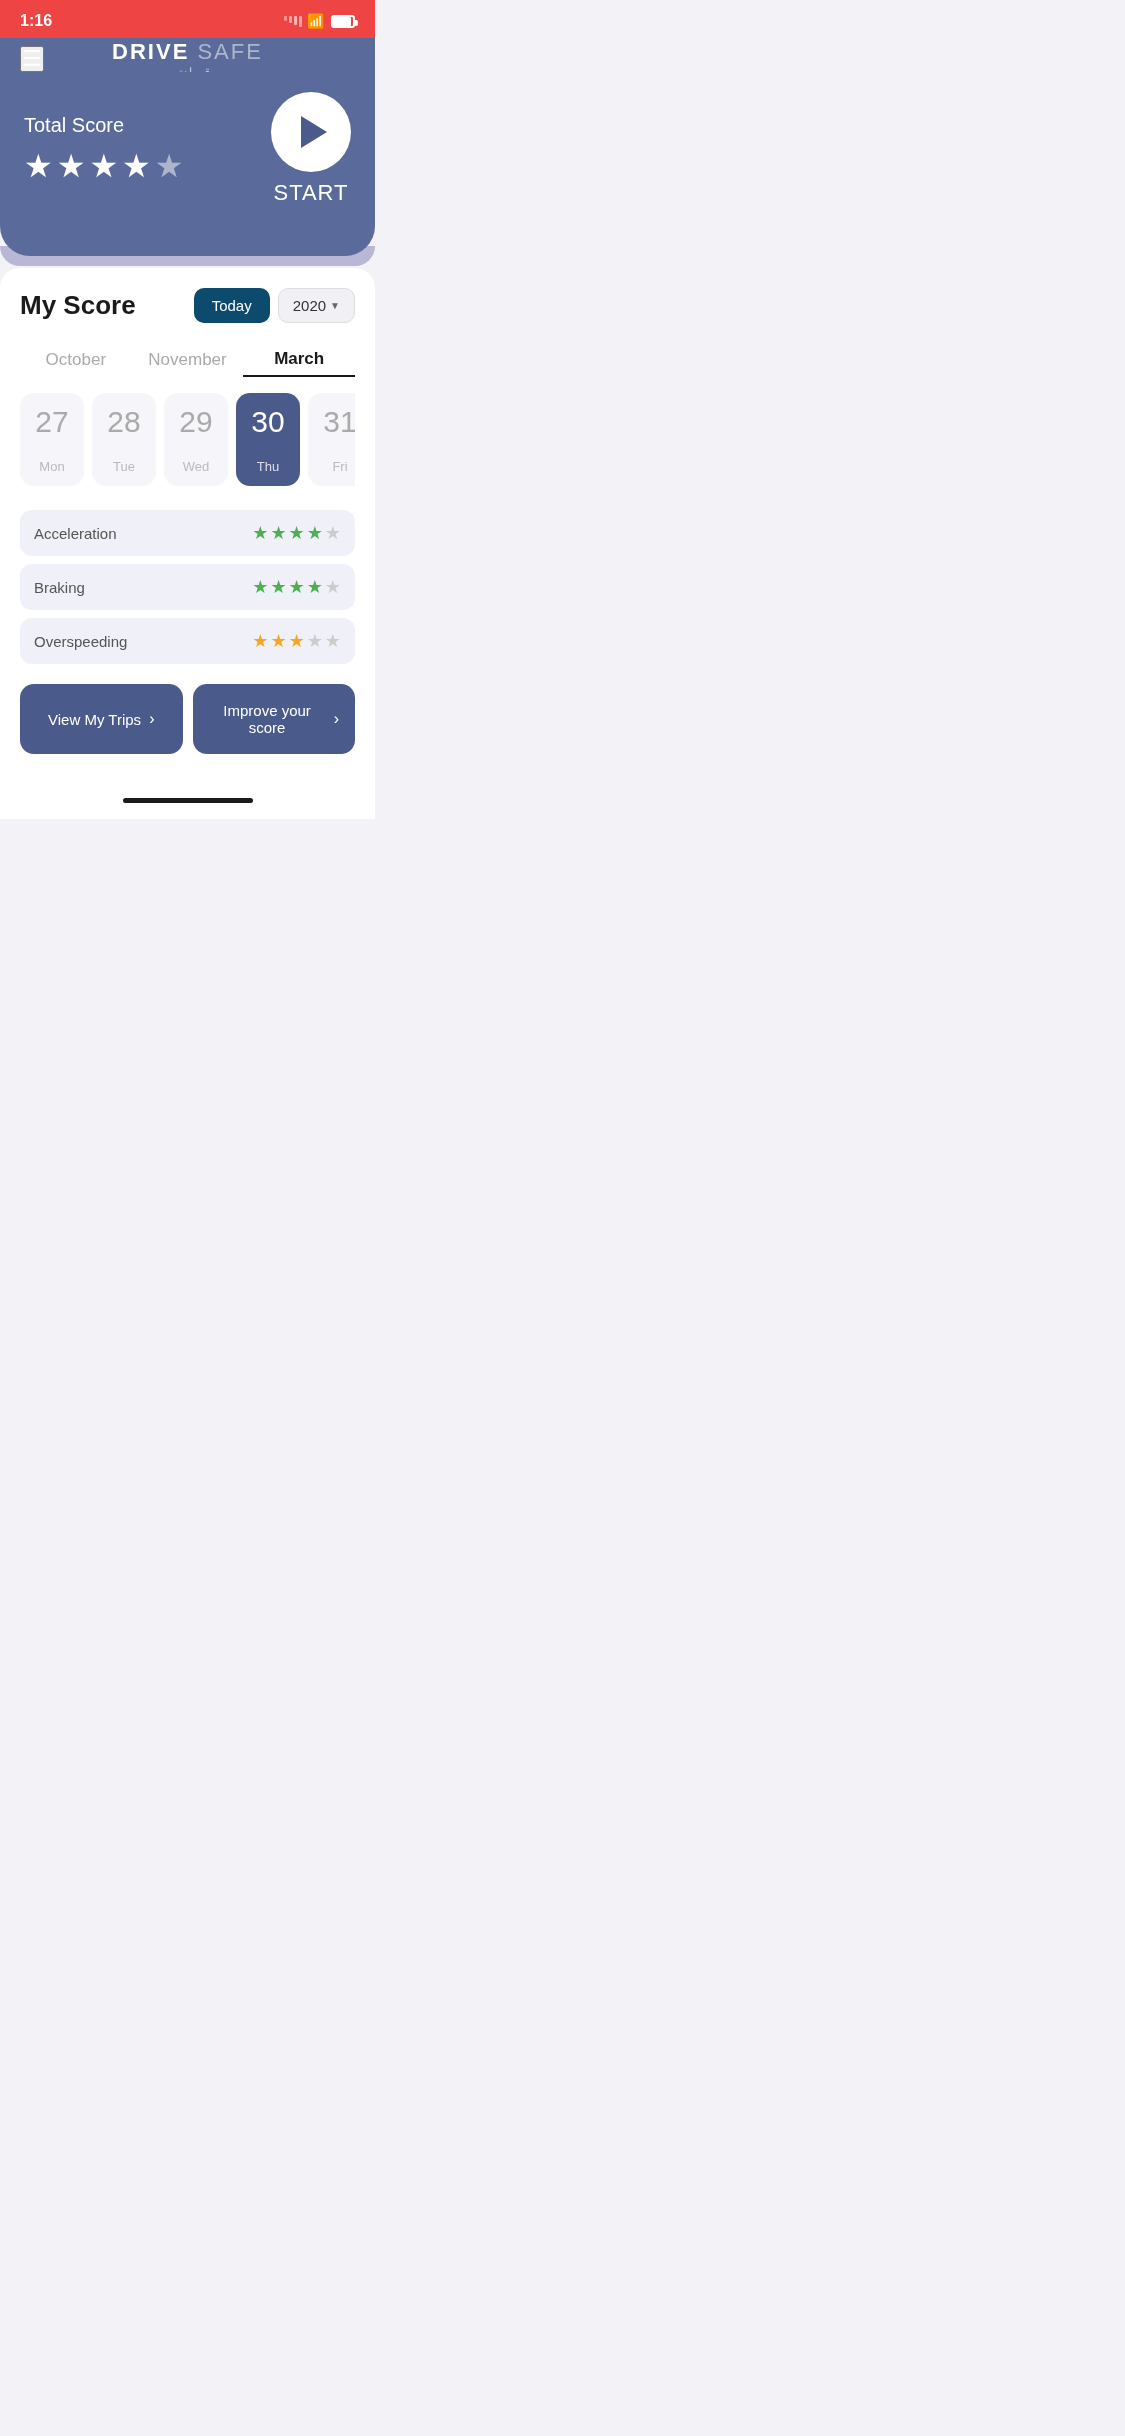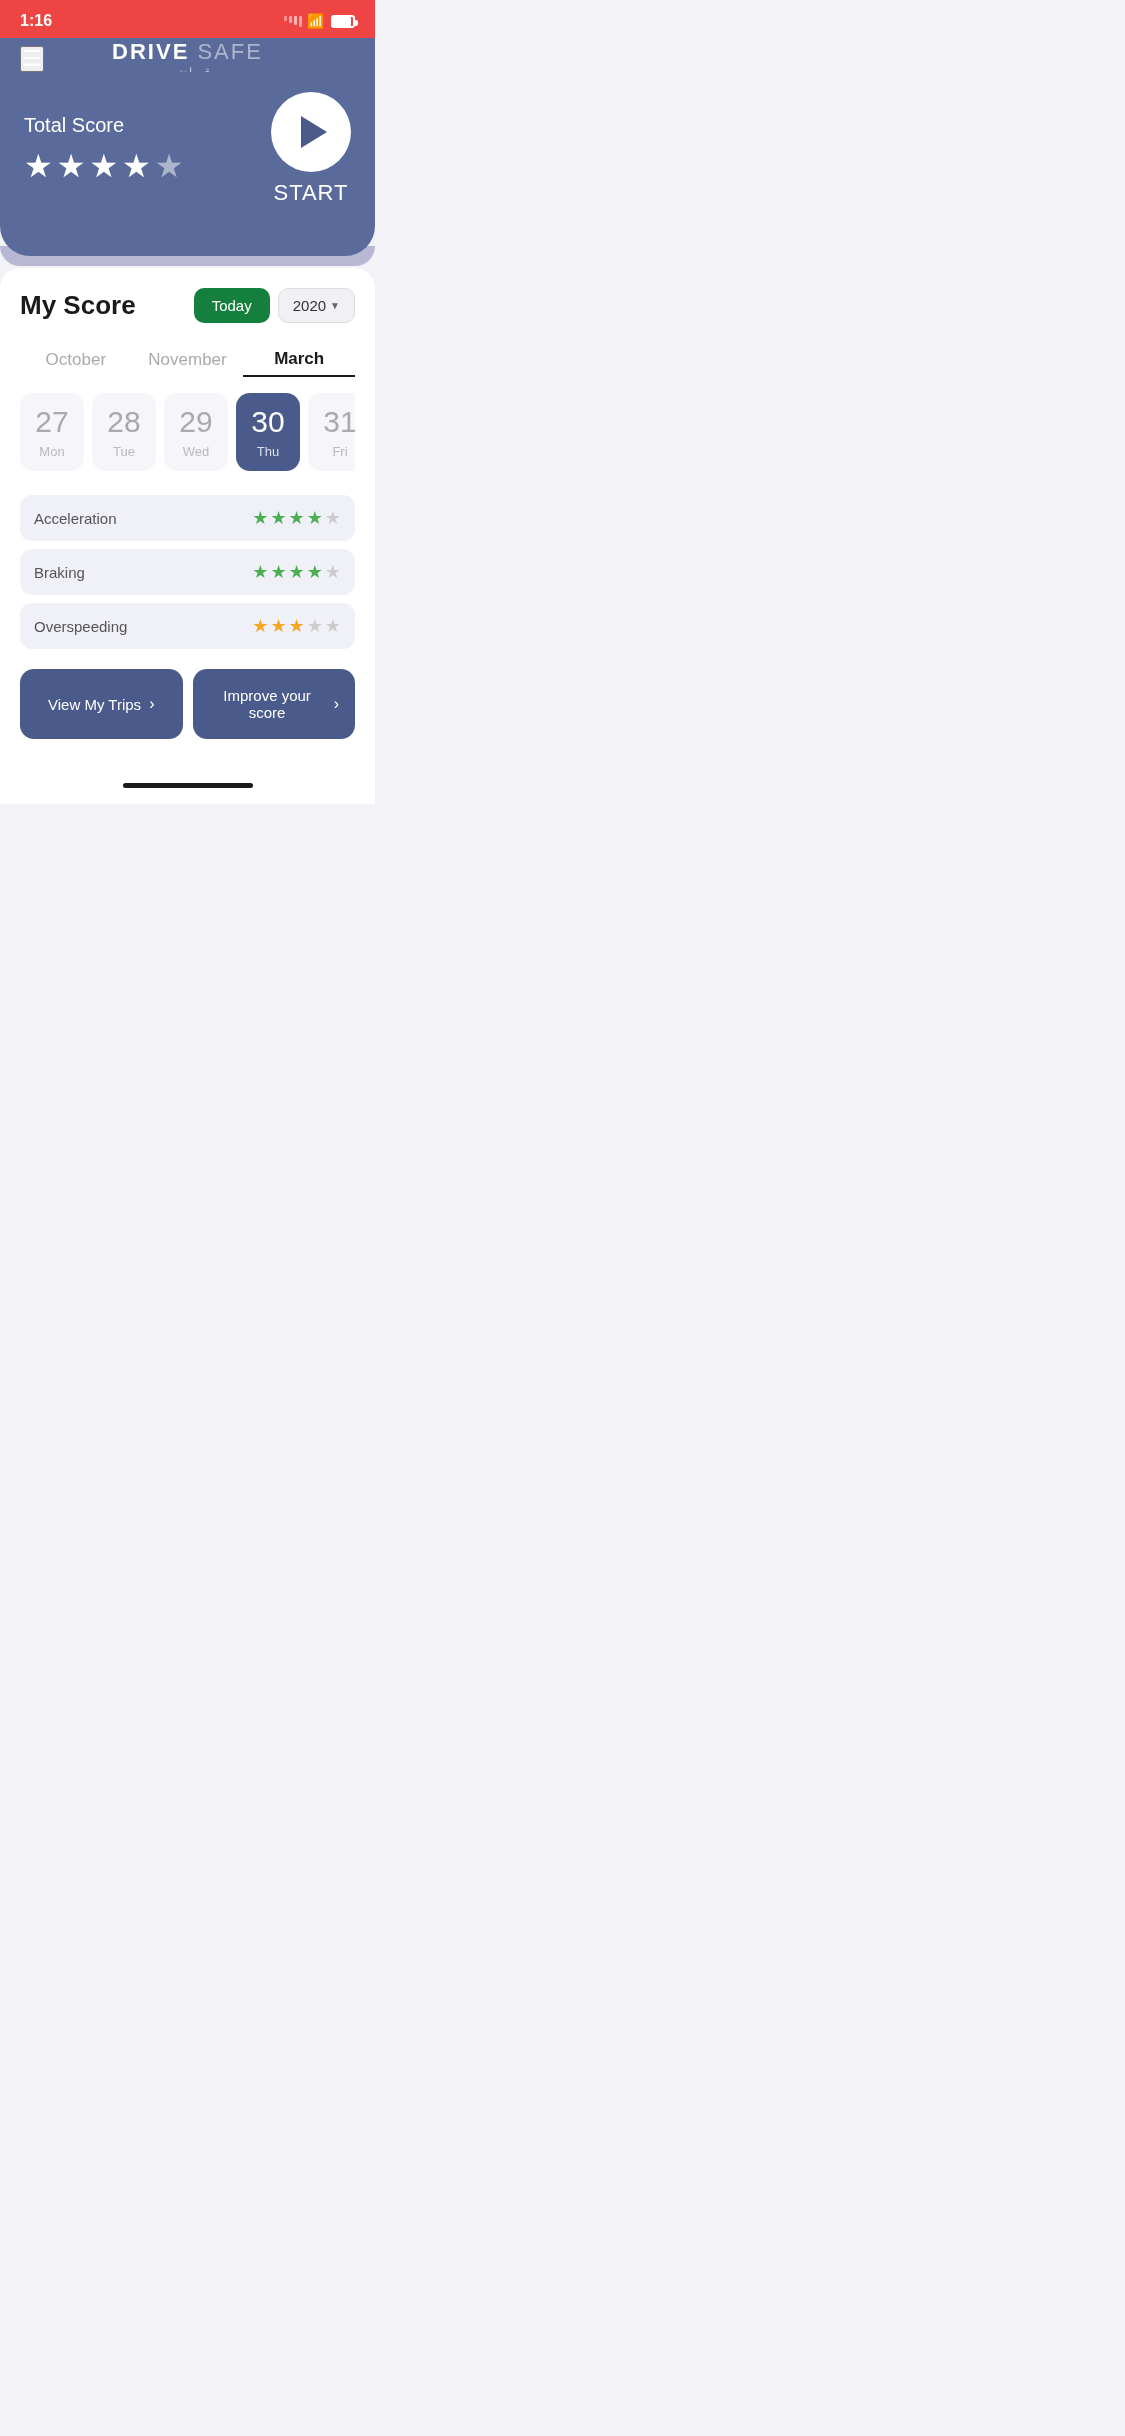--- a/index.html
+++ b/index.html
@@ -159,21 +159,21 @@
     .my-score-title {
       font-size: 26px;
       font-weight: 700;
       color: #1a1a1a;
     }
     .score-filters {
       display: flex;
       gap: 8px;
     }
     .filter-btn-today {
-      background: #15803d;
+      background: #0c4a6e;
       color: white;
       border: none;
       border-radius: 10px;
       padding: 8px 18px;
       font-size: 15px;
       cursor: pointer;
       font-weight: 500;
     }
     .filter-btn-year {
       background: #f0f0f5;
@@ -241,21 +241,21 @@
       color: #aaa;
       display: block;
     }
     .day-item.active .day-number {
       color: white;
     }
     .day-name {
       font-size: 13px;
       color: #bbb;
       display: block;
-      margin-top: 5px;
+      margin-top: 20px;
     }
     .day-item.active .day-name {
       color: rgba(255,255,255,0.8);
     }
 
     
     .score-details {
       display: flex;
       gap: 10px;
       margin-bottom: 20px;

